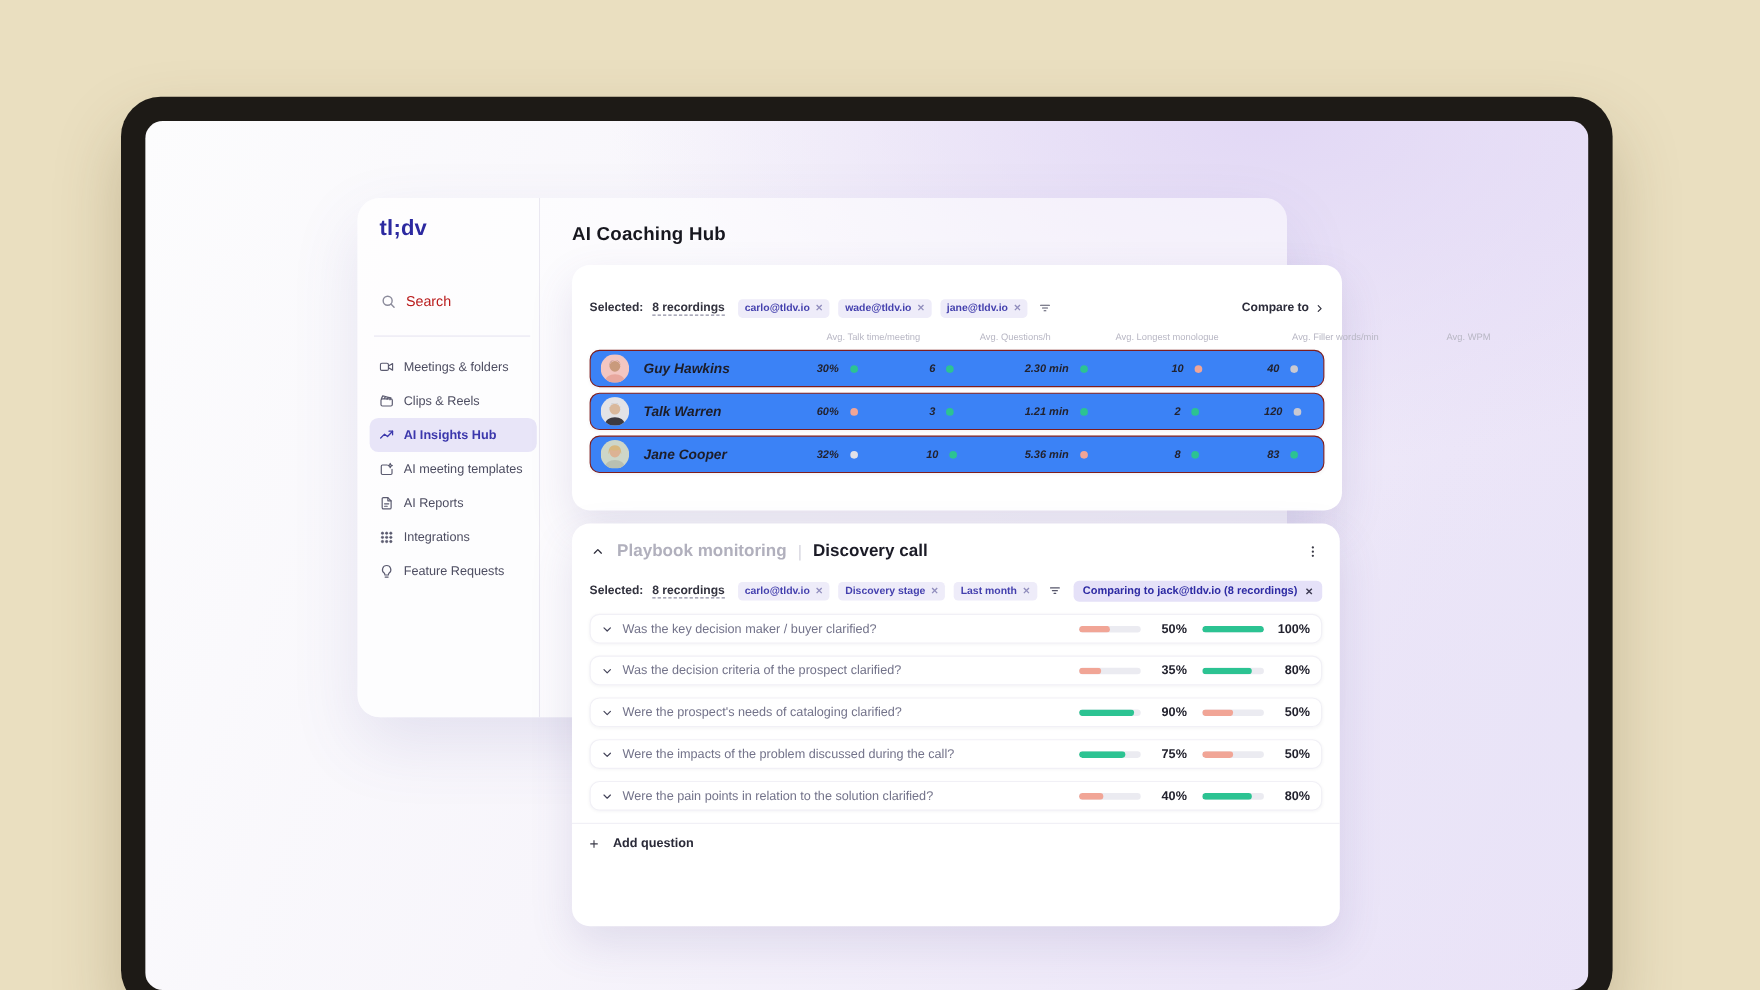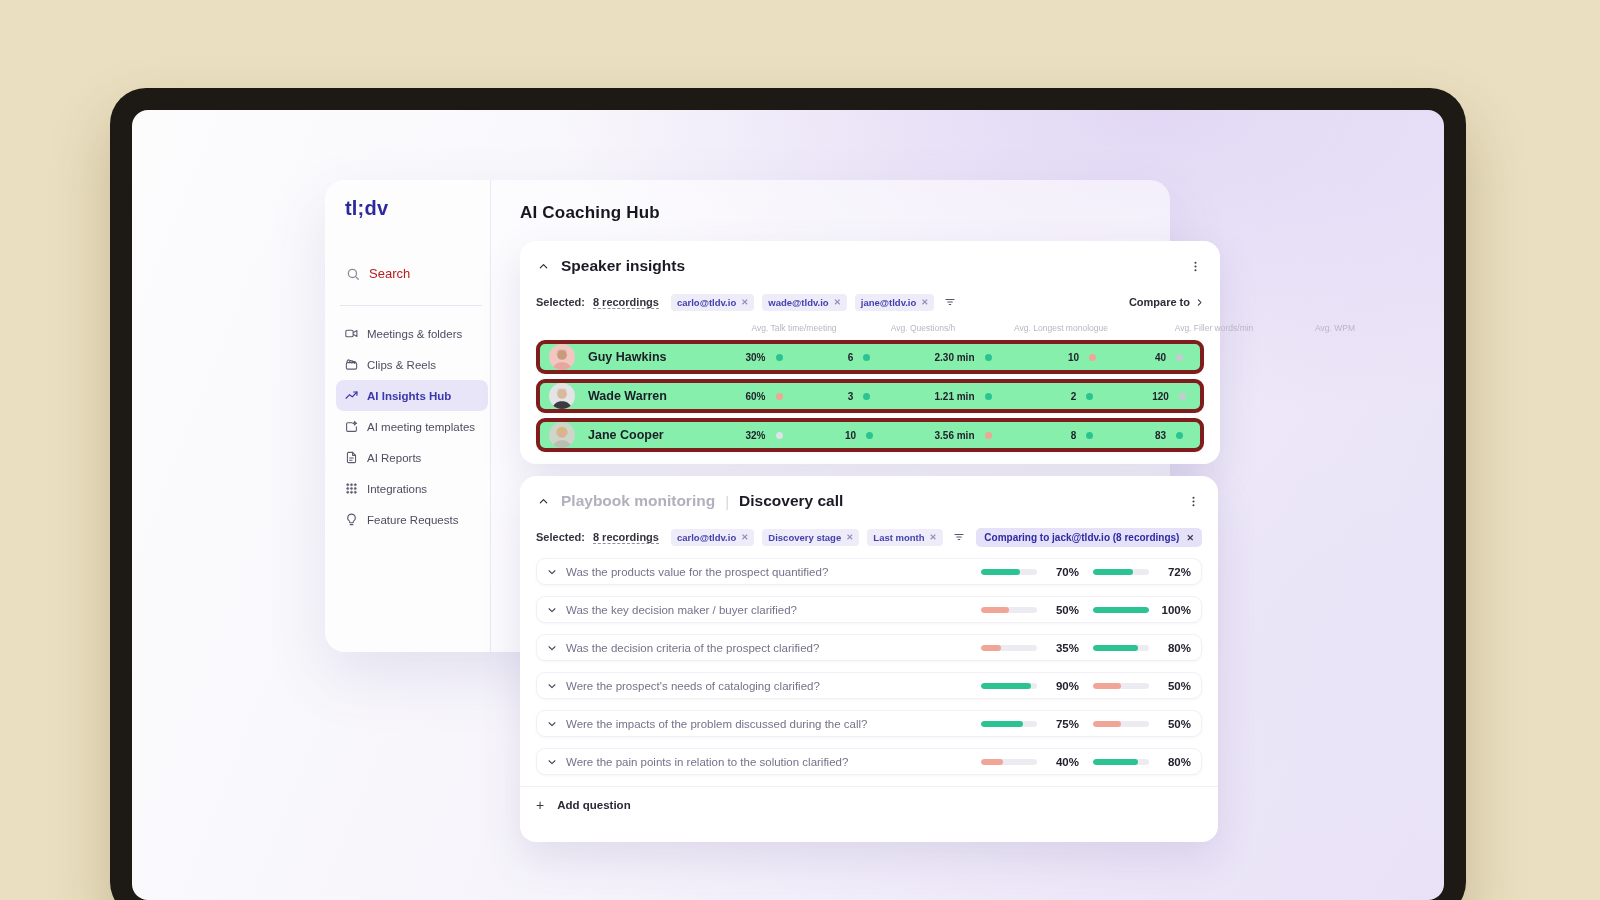--- a/index.html
+++ b/index.html
@@ -68,22 +68,22 @@
   .comparing-chip { margin-left:auto; display:inline-flex; align-items:flex-end; gap:7px;
           background:#e5e1f8; border-radius:5px; padding:4px 8px; font-size:10px; font-weight:700;
           color:#2d2aa3; cursor:pointer; }
   .comparing-chip .x { color:#3c3a52; font-size:9px; }
 
   
   .sp-cols { display:grid; grid-template-columns:170px 108px 82px 126px 112px 62px;
           margin-bottom:7px;gap:34px; }
   .sp-col { font-size:8.5px; color:#b8b7c4; text-align:center; white-space:nowrap; overflow:hidden; }
   .sp-row { display:grid; grid-template-columns:36px 134px 108px 82px 126px 112px 62px;
-          align-items:center; height:34px; border:4px solid #7f1d1d; border-radius:9px;
-          box-shadow:0 1px 3px rgba(25,25,60,.04); margin-bottom:5px; background:#86efac; }
+          align-items:center; height:34px; border:1px solid #7f1d1d; border-radius:9px;
+          box-shadow:0 1px 3px rgba(25,25,60,.04); margin-bottom:5px; background:#3b82f6;font-style:italic; }
   .avatar { width:26px; height:26px; border-radius:50%; overflow:hidden; margin-left:9px; }
   .sp-name { font-size:12.5px; font-weight:700; color:#1d1d28; padding-left:12px; }
   .cell { display:flex; align-items:center; justify-content:center; gap:10px; }
   .cell .val { font-size:10px; font-weight:700; color:#22222e; }
   .dot { width:7px; height:7px; border-radius:50%; background:#ccc; }
 
   
   .pb-cols { display:flex; justify-content:flex-end; gap:14px; margin-bottom:7px; }
   .pb-col { width:98px; font-size:8.5px; color:#b8b7c4; text-align:center; white-space:nowrap; }
   .q-row { display:flex; align-items:center; height:27px; padding:0 10px 0 10px;
@@ -181,35 +181,20 @@
           <path d="M12 2a7 7 0 0 0-4.2 12.6c1 .8 1.2 1.9 1.2 3.4h6c0-1.5.2-2.6 1.2-3.4A7 7 0 0 0 12 2z"></path>
           <line x1="9.5" y1="21.5" x2="14.5" y2="21.5"></line>
         </svg>
       <span>Feature Requests</span>
     </div>
   </div>
 
   <div class="page-title">AI Coaching Hub</div>
 
   <div class="card card-1">
-    <div class="card-head">
-      <button class="collapse-btn">
-        <svg width="11" height="11" viewBox="0 0 24 24" fill="none" stroke="#2c2c3a" stroke-width="2.6" stroke-linecap="round" stroke-linejoin="round">
-            <polyline points="5 15 12 8 19 15"></polyline>
-          </svg>
-      </button>
-      <span class="card-title">Speaker insights</span>
-      <button class="kebab-btn">
-        <svg width="13" height="13" viewBox="0 0 24 24" fill="#3a3a46">
-            <circle cx="12" cy="5" r="1.9"></circle>
-            <circle cx="12" cy="12" r="1.9"></circle>
-            <circle cx="12" cy="19" r="1.9"></circle>
-          </svg>
-      </button>
-    </div>
 
     <div class="filter-row">
       <span class="sel-label">Selected:</span>
       <span class="sel-count">8 recordings</span>
       <span class="chip">
           <span>carlo@tldv.io</span>
           <span class="x">✕</span>
         </span>
       <span class="chip">
           <span>wade@tldv.io</span>
@@ -277,21 +262,21 @@
 
     <div class="sp-row">
       <span class="avatar" style="--av-bg: #e4e3e6; --av-skin: #d9b89c; --av-hair: #55514e; --av-shirt: #3c3a42;">
         <svg width="26" height="26" viewBox="0 0 32 32">
             <rect width="32" height="32" style="fill:var(--av-bg)"></rect>
             <circle cx="16" cy="13.5" r="6" style="fill:var(--av-skin)"></circle>
             <path d="M9.5 13a6.5 6.5 0 0 1 13 0c0-1.5-.8-6.5-6.5-6.5S9.5 11.5 9.5 13z" style="fill:var(--av-hair)"></path>
             <path d="M4 32c1.2-6.5 6-9.5 12-9.5s10.8 3 12 9.5z" style="fill:var(--av-shirt)"></path>
           </svg>
       </span>
-      <span class="sp-name">Wade Warren</span>
+      <span class="sp-name">Talk Warren</span>
       <div class="cell">
           <span class="val">60%</span>
           <span class="dot" style="background: rgb(241, 165, 150);"></span>
         </div>
       <div class="cell">
           <span class="val">3</span>
           <span class="dot" style="background: rgb(44, 195, 146);"></span>
         </div>
       <div class="cell">
           <span class="val">1.21 min</span>
@@ -319,21 +304,21 @@
       <span class="sp-name">Jane Cooper</span>
       <div class="cell">
           <span class="val">32%</span>
           <span class="dot" style="background: rgb(225, 225, 231);"></span>
         </div>
       <div class="cell">
           <span class="val">10</span>
           <span class="dot" style="background: rgb(44, 195, 146);"></span>
         </div>
       <div class="cell">
-          <span class="val">3.56 min</span>
+          <span class="val">5.36 min</span>
           <span class="dot" style="background: rgb(241, 165, 150);"></span>
         </div>
       <div class="cell">
           <span class="val">8</span>
           <span class="dot" style="background: rgb(44, 195, 146);"></span>
         </div>
       <div class="cell">
           <span class="val">83</span>
           <span class="dot" style="background: rgb(44, 195, 146);"></span>
         </div>
@@ -381,40 +366,20 @@
             <line x1="10.5" y1="17" x2="13.5" y2="17"></line>
           </svg>
       </button>
       <span class="comparing-chip">
         <span>Comparing to jack@tldv.io (8 recordings)</span>
         <span class="x">✕</span>
       </span>
     </div>
 
 
-    <div class="q-row">
-      <svg width="10" height="10" viewBox="0 0 24 24" fill="none" stroke="#44445a" stroke-width="2.6" stroke-linecap="round" stroke-linejoin="round">
-          <polyline points="5 9 12 16 19 9"></polyline>
-        </svg>
-      <span class="q-text">Was the products value for the prospect quantified?</span>
-      <div class="q-bars">
-        <div class="bar-group">
-            <div class="bar">
-              <div class="bar-fill" style="width: 70%; background: rgb(44, 195, 146);"></div>
-            </div>
-            <span class="pct">70%</span>
-          </div>
-        <div class="bar-group">
-            <div class="bar">
-              <div class="bar-fill" style="width: 72%; background: rgb(44, 195, 146);"></div>
-            </div>
-            <span class="pct">72%</span>
-          </div>
-      </div>
-    </div>
 
     <div class="q-row">
       <svg width="10" height="10" viewBox="0 0 24 24" fill="none" stroke="#44445a" stroke-width="2.6" stroke-linecap="round" stroke-linejoin="round">
           <polyline points="5 9 12 16 19 9"></polyline>
         </svg>
       <span class="q-text">Was the key decision maker / buyer clarified?</span>
       <div class="q-bars">
         <div class="bar-group">
             <div class="bar">
               <div class="bar-fill" style="width: 50%; background: rgb(241, 165, 150);"></div>

